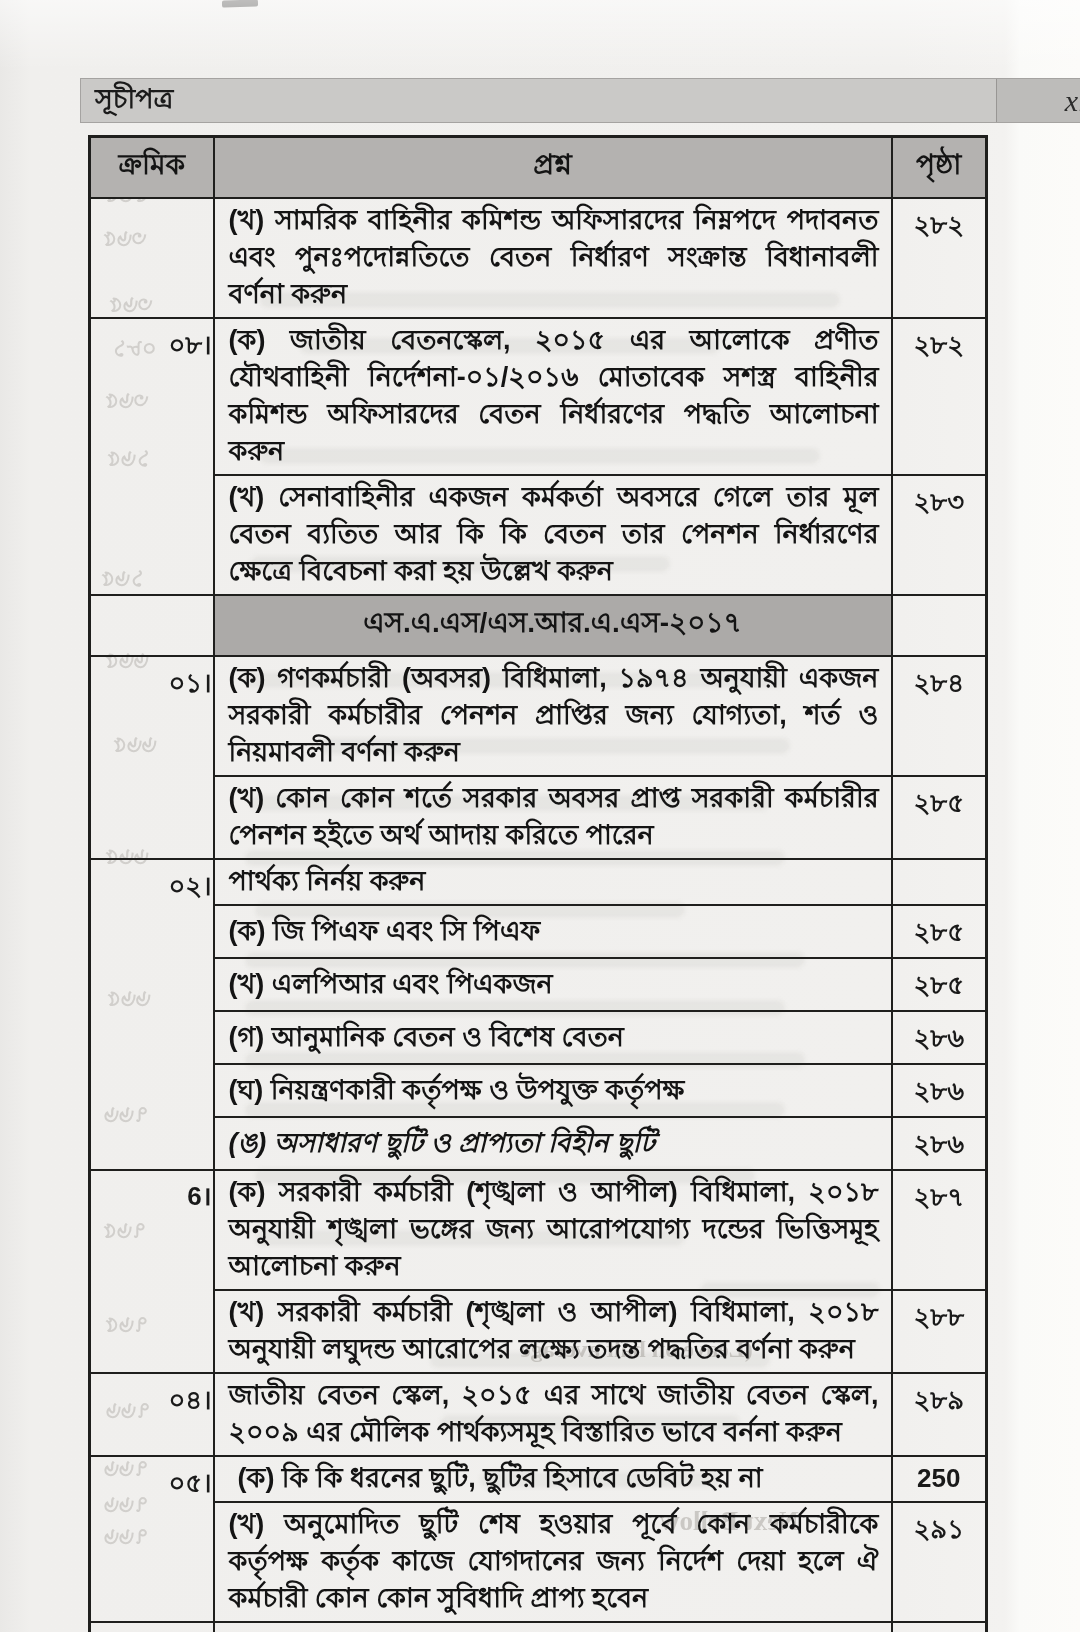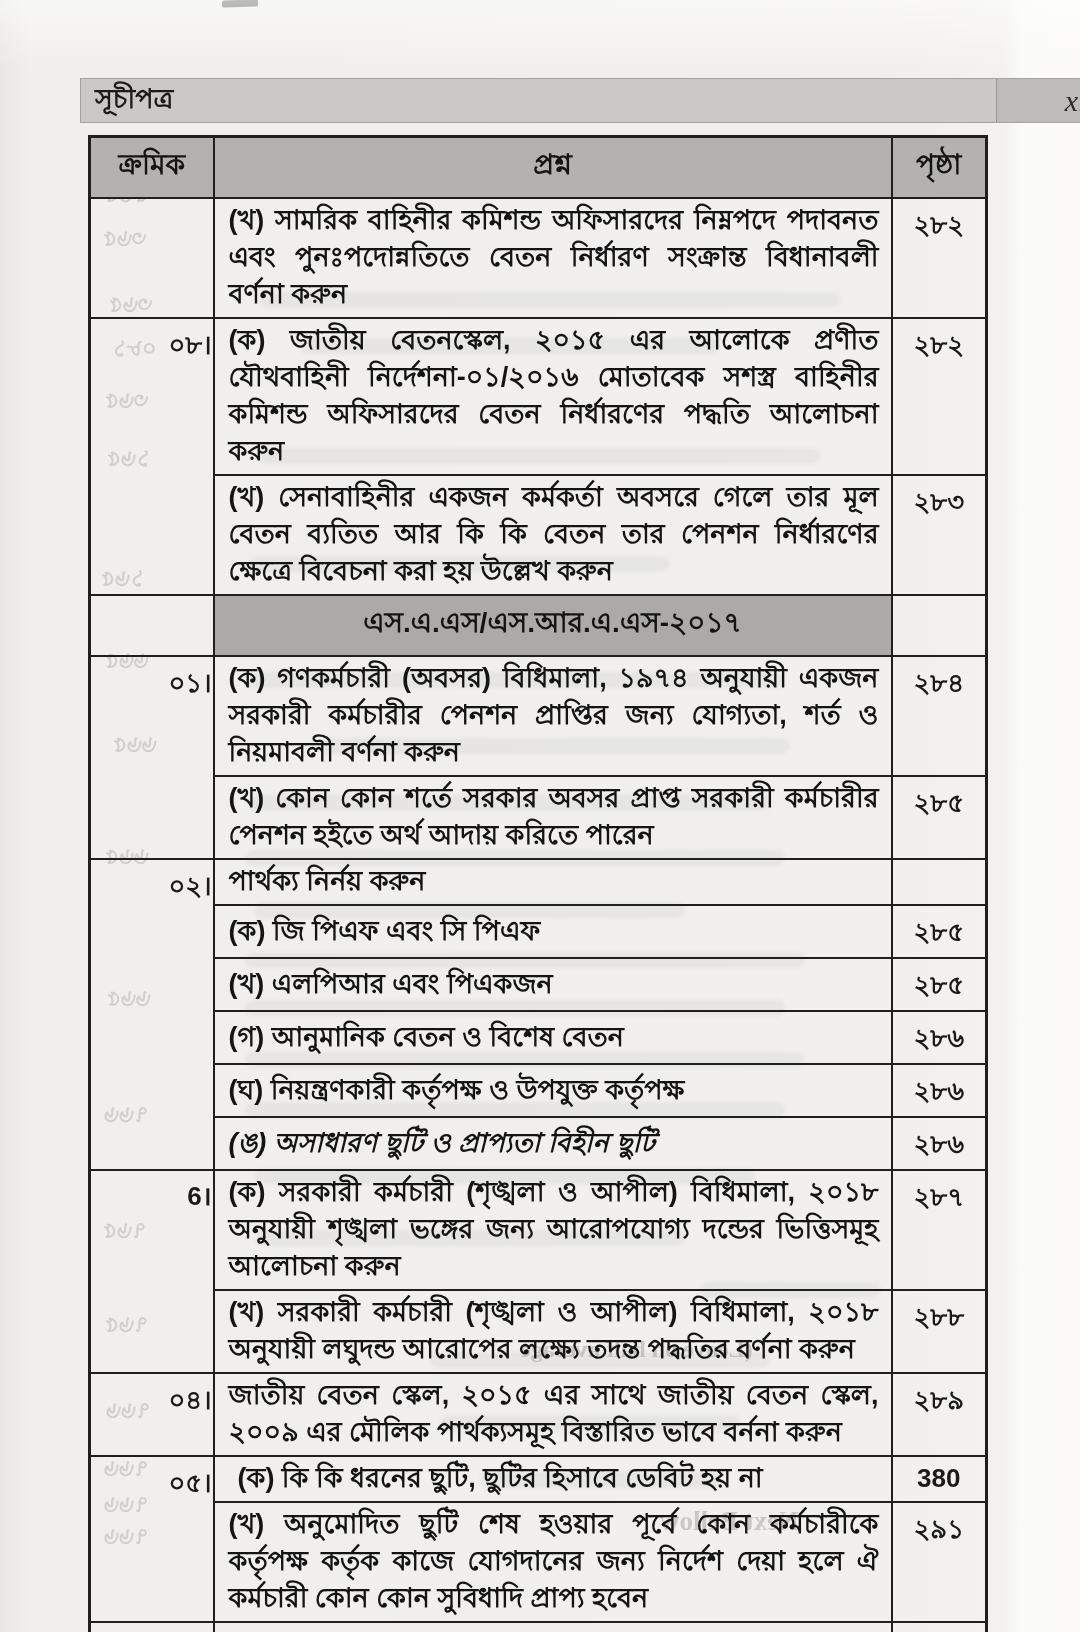--- a/index.html
+++ b/index.html
@@ -244,21 +244,21 @@
             <td class="q">
               <div style="min-height: 74px;">জাতীয় বেতন স্কেল, ২০১৫ এর সাথে জাতীয় বেতন স্কেল, ২০০৯ এর মৌলিক পার্থক্যসমূহ বিস্তারিত ভাবে বর্ননা করুন</div>
             </td>
             <td class="p">২৮৯</td>
           </tr>
           <tr>
             <td class="serial" rowspan="2">০৫।</td>
             <td class="q">
               <div style="min-height: 37px; margin-left: 9px;">(ক) কি কি ধরনের ছুটি, ছুটির হিসাবে ডেবিট হয় না</div>
             </td>
-            <td class="p">380</td>
+            <td class="p">250</td>
           </tr>
           <tr>
             <td class="q">
               <div style="min-height: 111px;">(খ) অনুমোদিত ছুটি শেষ হওয়ার পূর্বে কোন কর্মচারীকে কর্তৃপক্ষ কর্তৃক কাজে যোগদানের জন্য নির্দেশ দেয়া হলে ঐ কর্মচারী কোন কোন সুবিধাদি প্রাপ্য হবেন</div>
             </td>
             <td class="p">২৯১</td>
           </tr>
           <tr>
             <td class="serial" rowspan="4">০৬।</td>
             <td class="q"></td>

